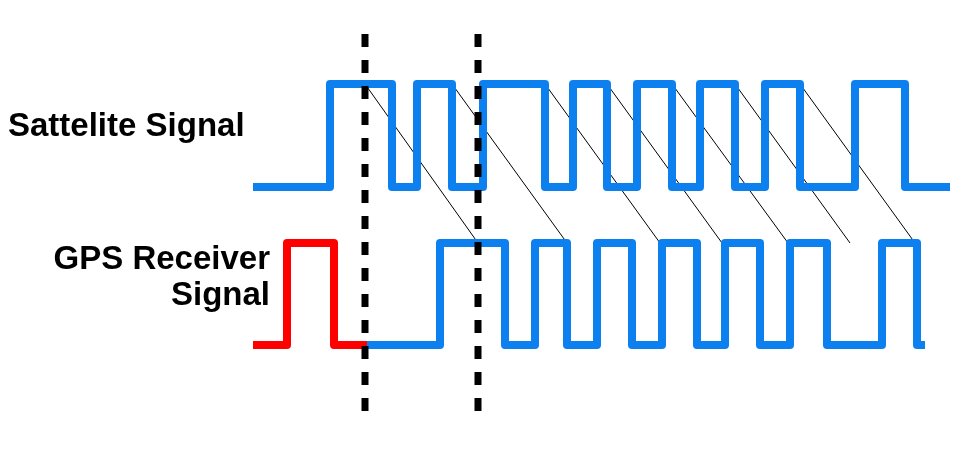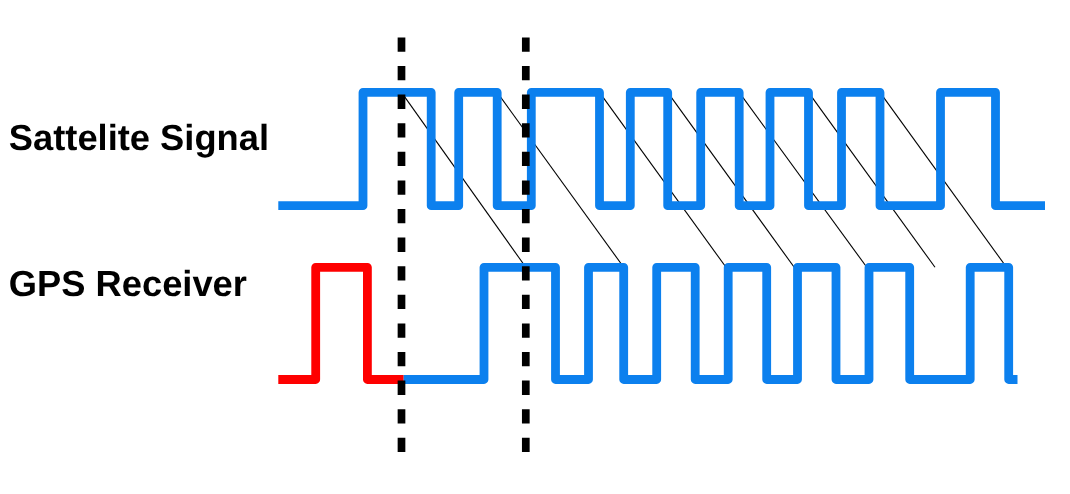--- a/index.html
+++ b/index.html
@@ -8,21 +8,21 @@
   #wave-svg{position:absolute;left:0;top:0;width:973px;height:449px;}
   .label{
     position:absolute;
     color:#000;
     font-family:"Liberation Sans",sans-serif;
     font-weight:bold;
     white-space:pre;
     line-height:1.08;
   }
   #sat-label{left:8px;top:107px;font-size:33px;letter-spacing:0px;}
-  #gps-label{left:8px;top:240px;font-size:33px;width:262px;text-align:left;}
+  #gps-label{left:8px;top:240px;font-size:33px;width:262px;text-align:right;}
   #td-label{left:497px;top:372px;font-size:33px;}
 </style>
 </head>
 <body>
 
 <div id="stage">
 
   <svg id="wave-svg" viewBox="0 0 973 449">
 
     <g id="tie-lines-group">
@@ -43,16 +43,16 @@
 
     <g id="marker-lines-group">
         <line x1="365" x2="365" y1="34" y2="419" stroke="#000000" stroke-width="7" stroke-dasharray="13 13"></line>
         <line x1="478" x2="478" y1="34" y2="419" stroke="#000000" stroke-width="7" stroke-dasharray="13 13"></line>
       </g>
 
   </svg>
 
   <div class="label" id="sat-label">Sattelite Signal</div>
 
-  <div class="label" id="gps-label"><span>GPS Receiver</span><br></div>
+  <div class="label" id="gps-label"><span>GPS Receiver</span><br><span>Signal</span></div>
 
 
 </div>
 
 </body></html>

